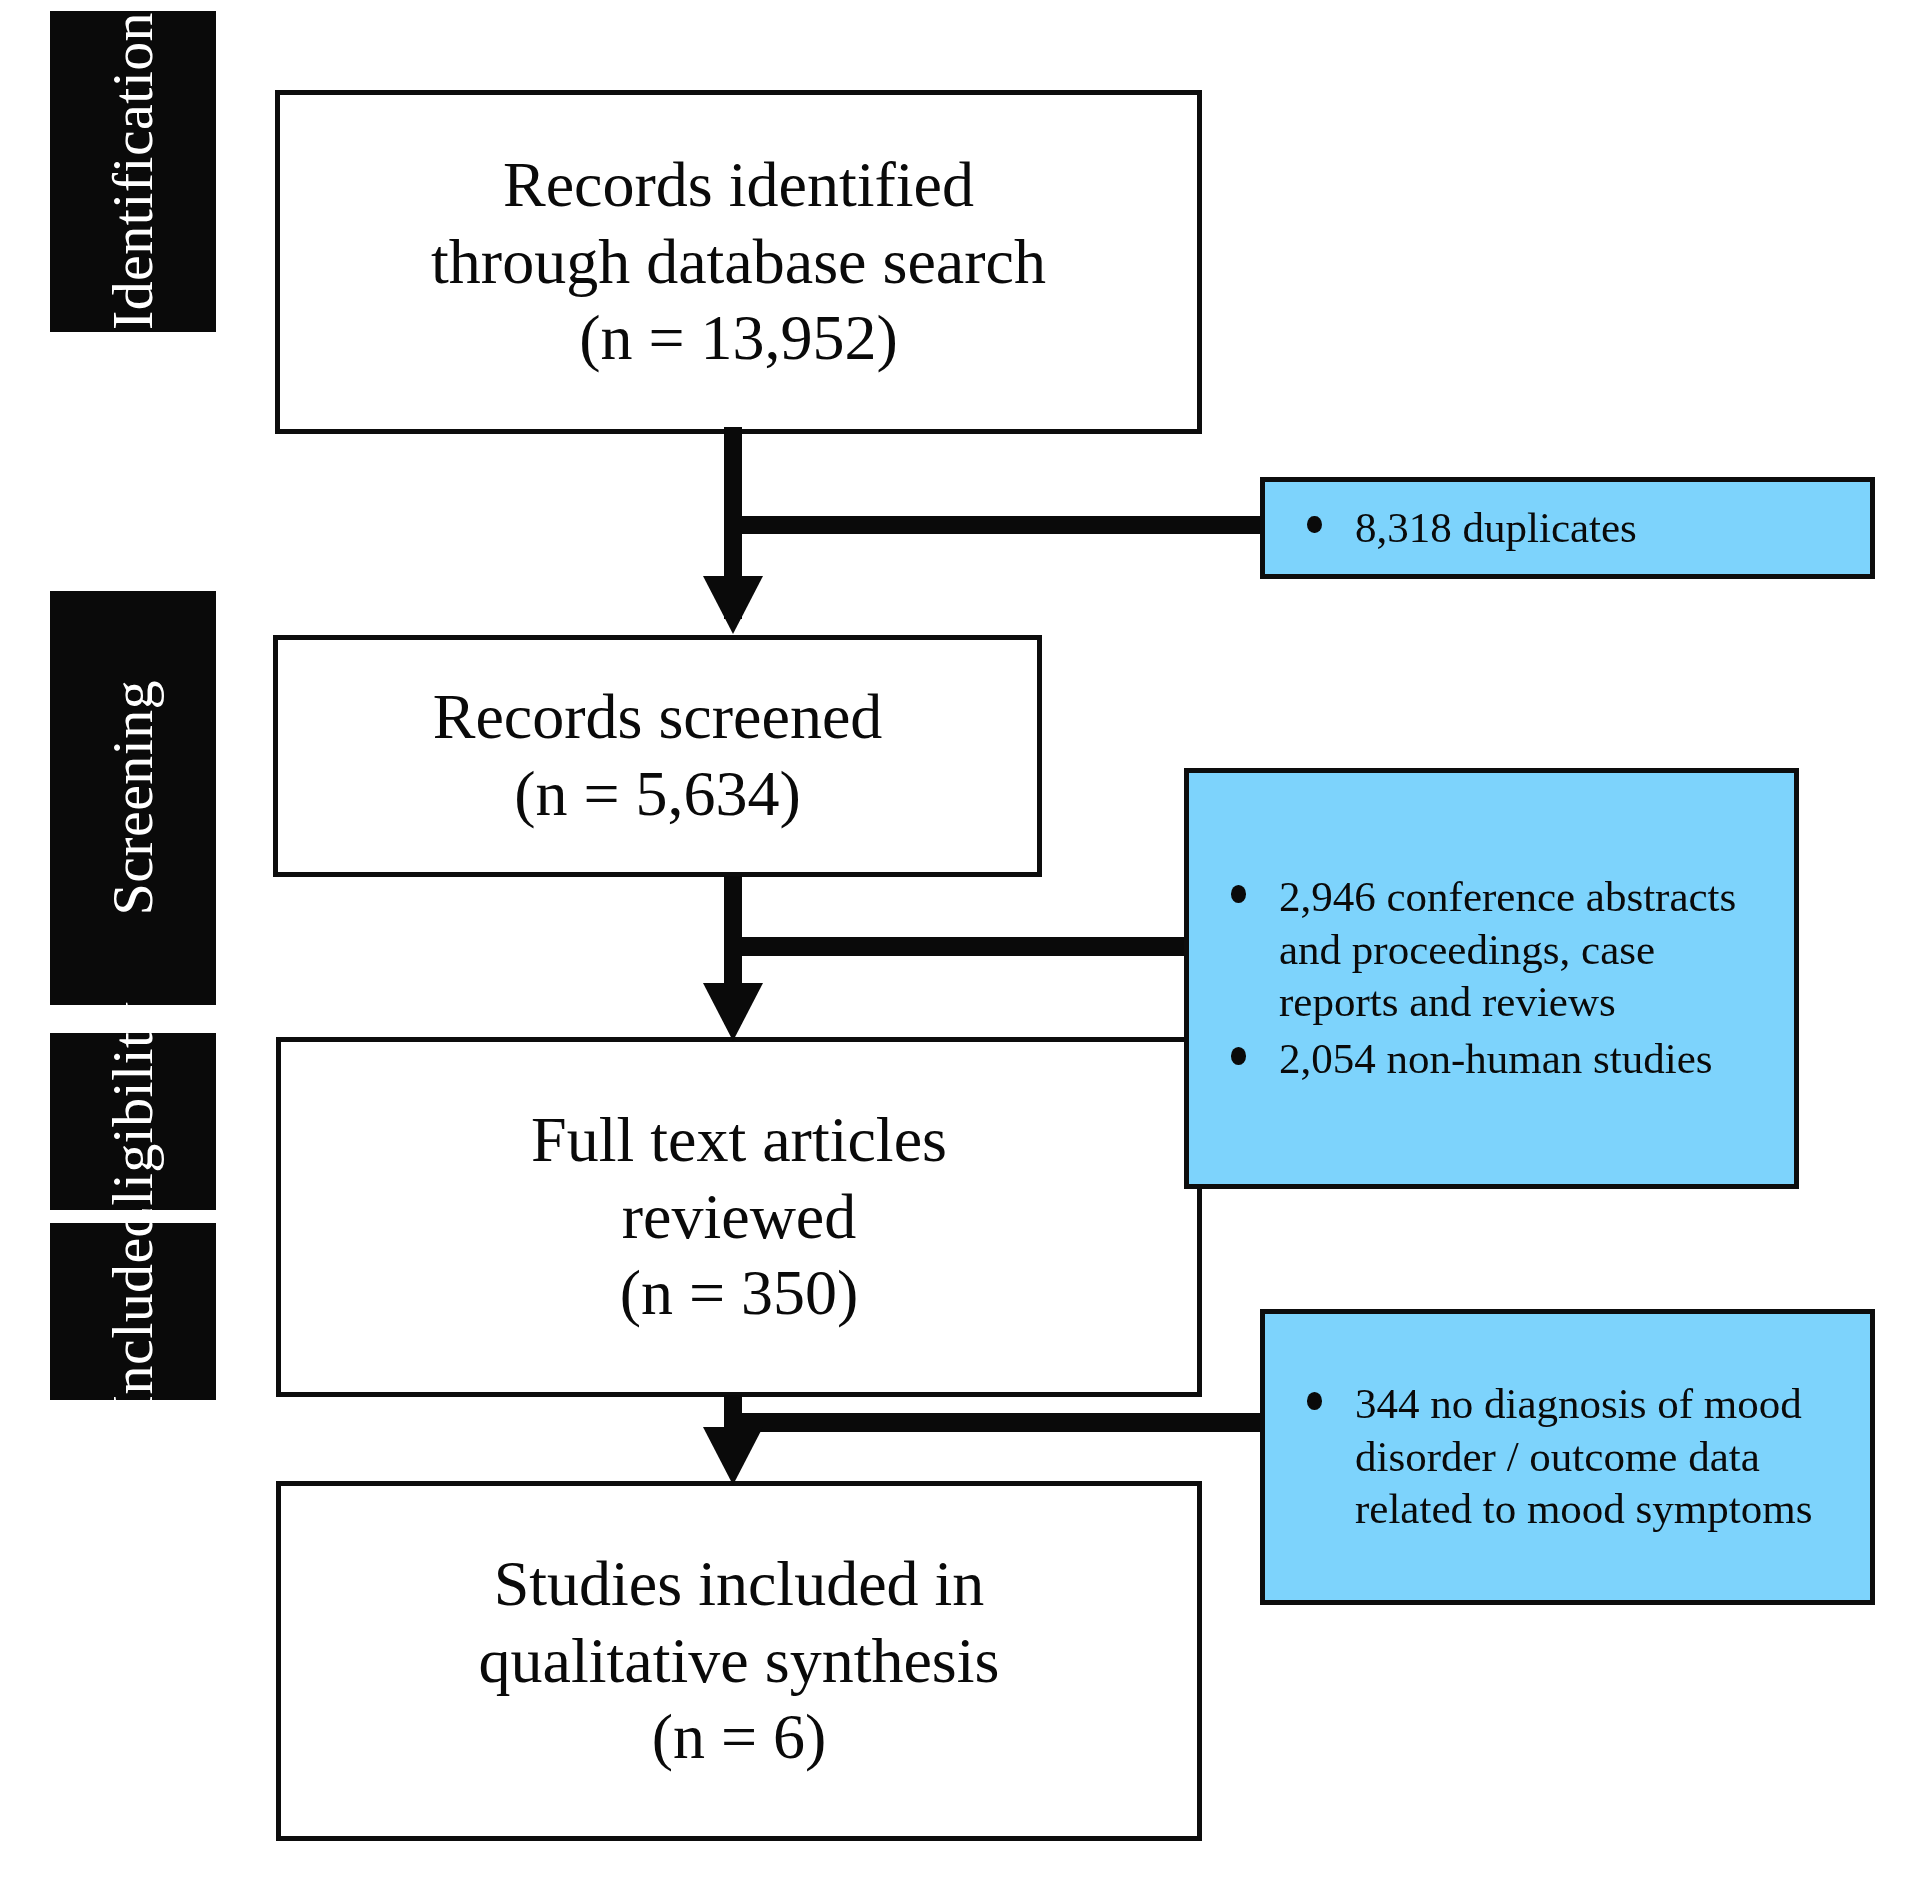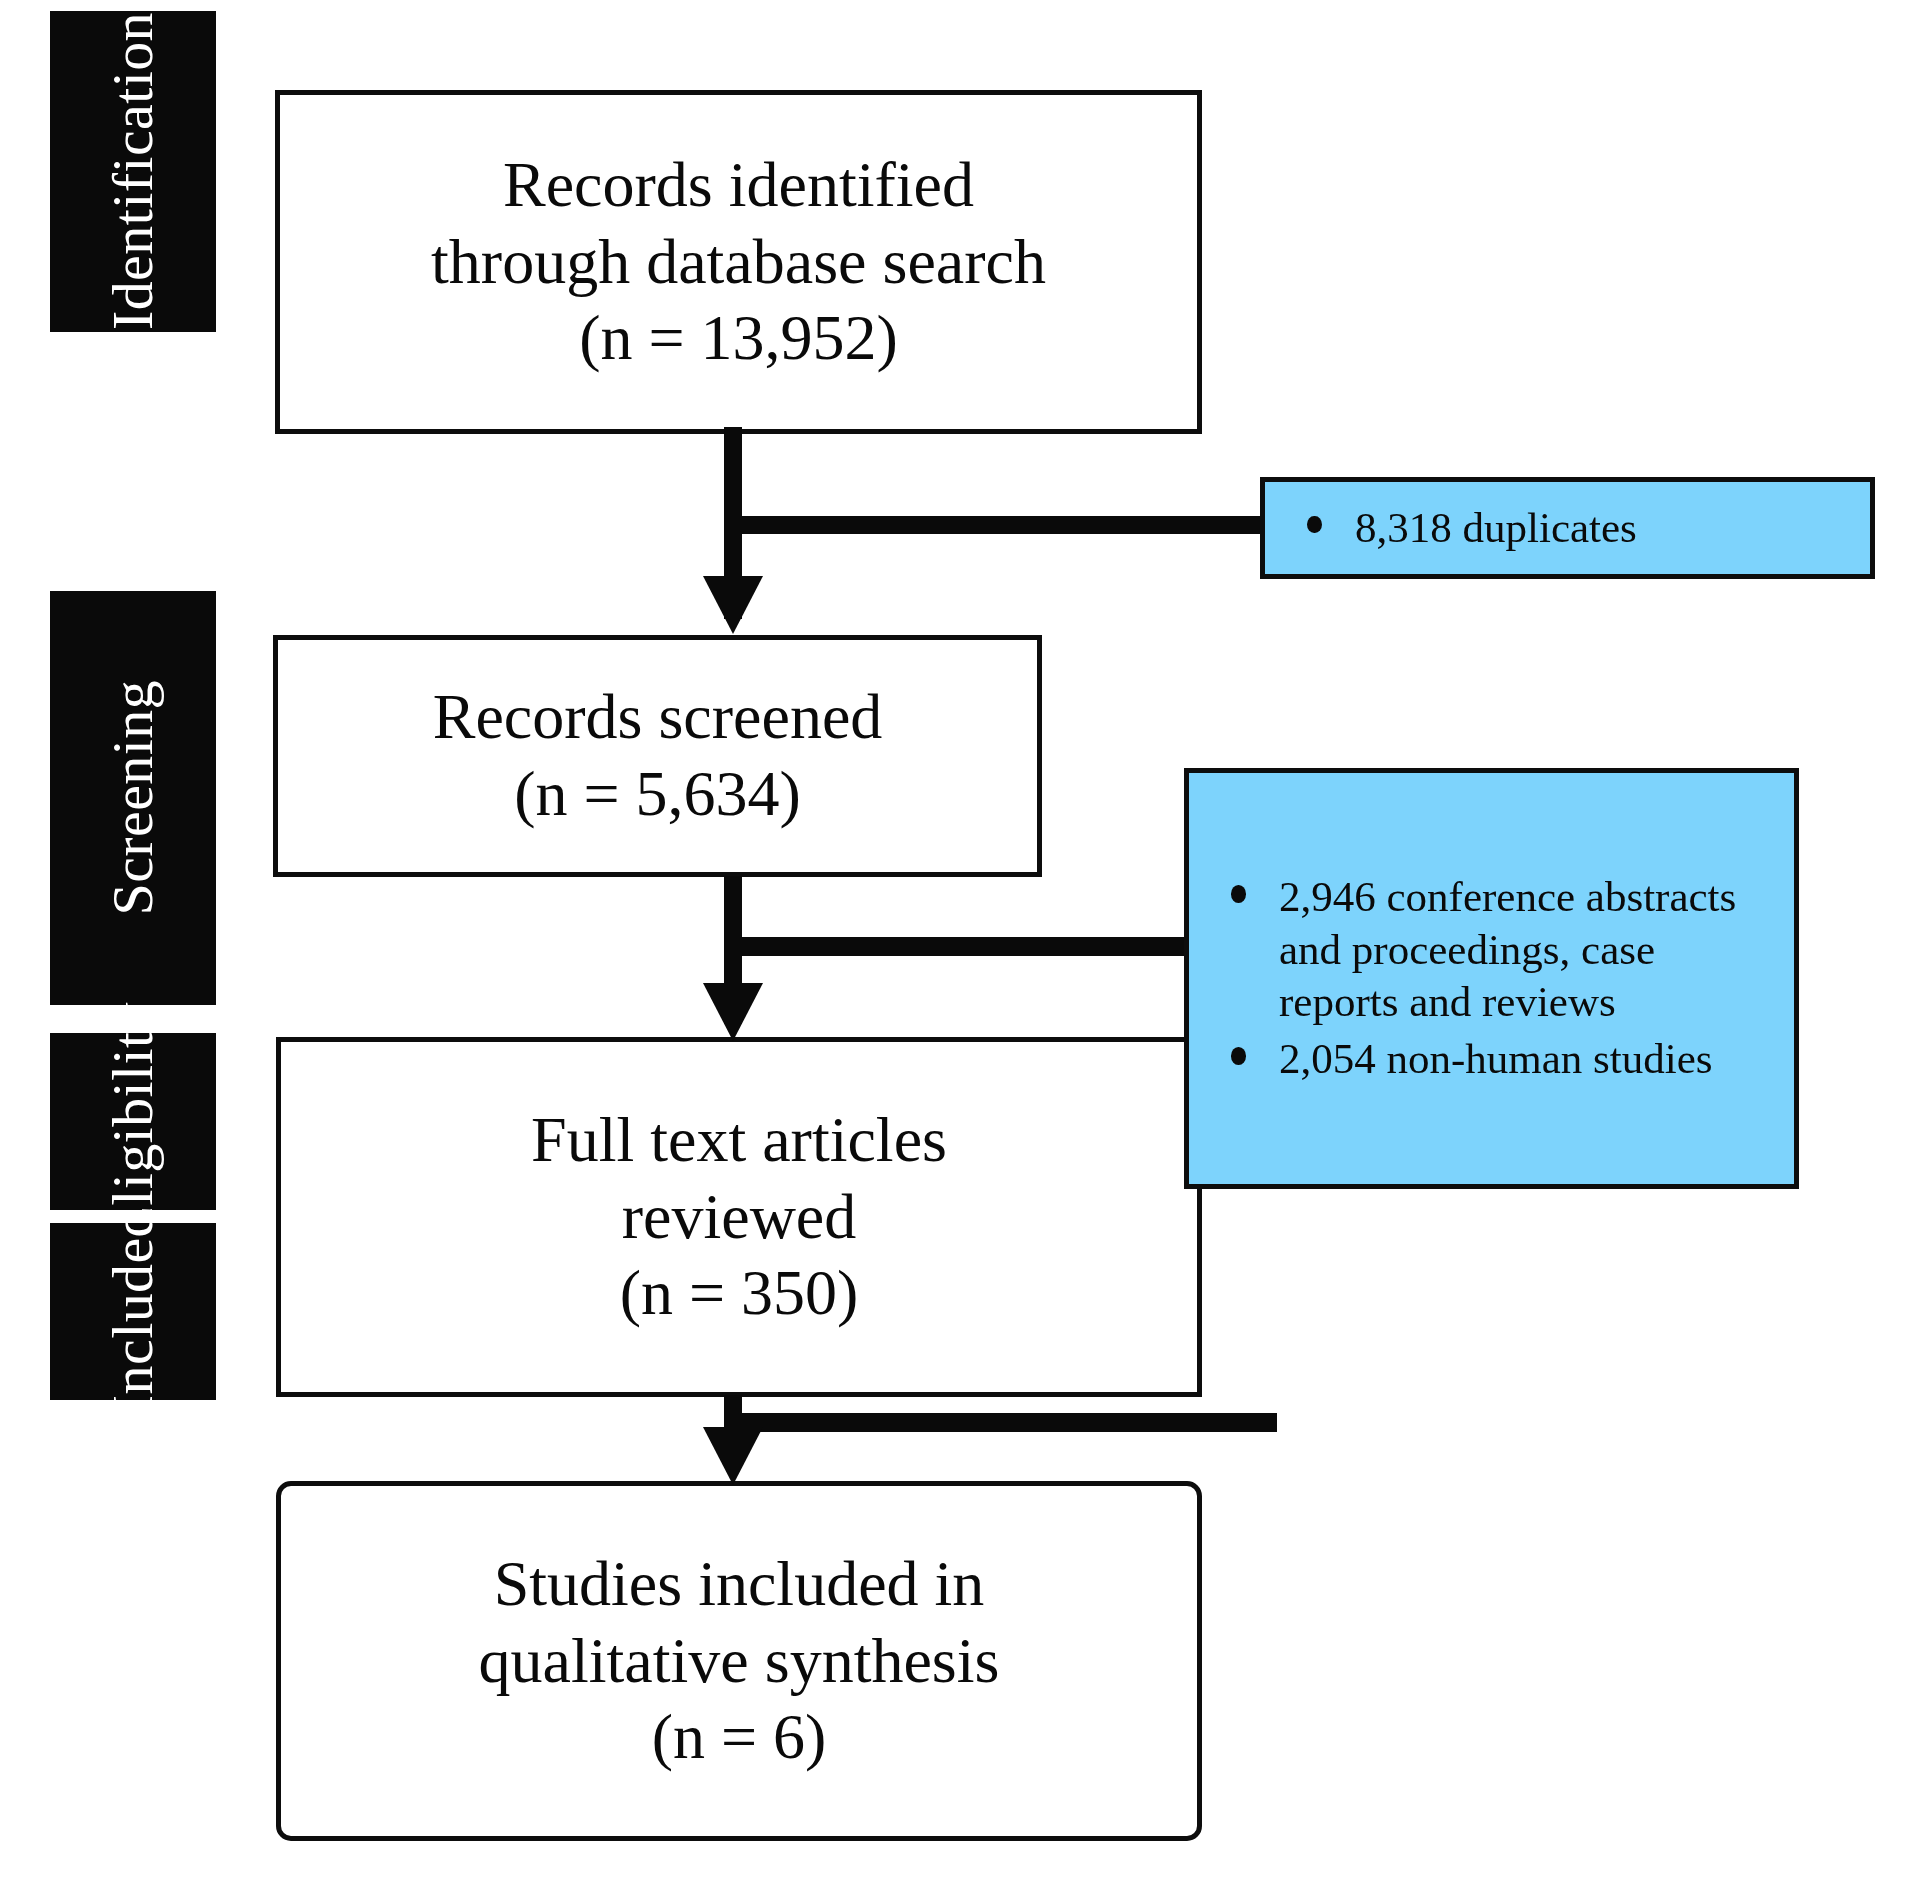--- a/index.html
+++ b/index.html
@@ -139,21 +139,21 @@
     <div class="box-text">Records screened
 (n = 5,634)</div>
   </div>
 
   <div class="flowbox" style="left:276px; top:1037px; width:926px; height:360px;">
     <div class="box-text">Full text articles
 reviewed
 (n = 350)</div>
   </div>
 
-  <div class="flowbox" style="left:276px; top:1481px; width:926px; height:360px;border-radius:15px;">
+  <div class="flowbox" style="left:276px; top:1481px; width:926px; height:360px;">
     <div class="box-text">Studies included in
 qualitative synthesis
 (n = 6)</div>
   </div>
 
   <div class="vline" style="left:724px; top:427px; width:17.7px; height:192px;"></div>
   <div class="hline" style="left:739px; top:516px; width:532px; height:17.7px;"></div>
   <div class="arrowhead" style="left:703px; top:576px;"></div>
 
   <div class="vline" style="left:724px; top:876px; width:17.7px; height:148px;"></div>
@@ -179,15 +179,23 @@
         <span class="bullet"></span>
         <span>2,946 conference abstracts and proceedings, case reports and reviews</span>
       </li>
       <li>
         <span class="bullet"></span>
         <span>2,054 non-human studies</span>
       </li>
     </ul>
   </div>
 
+  <div class="sidebox" style="left:1260px; top:1309px; width:615px; height:296px;">
+    <ul>
+      <li>
+        <span class="bullet"></span>
+        <span>344 no diagnosis of mood disorder / outcome data related to mood symptoms</span>
+      </li>
+    </ul>
+  </div>
 
 </div>
 
 
 </body></html>

